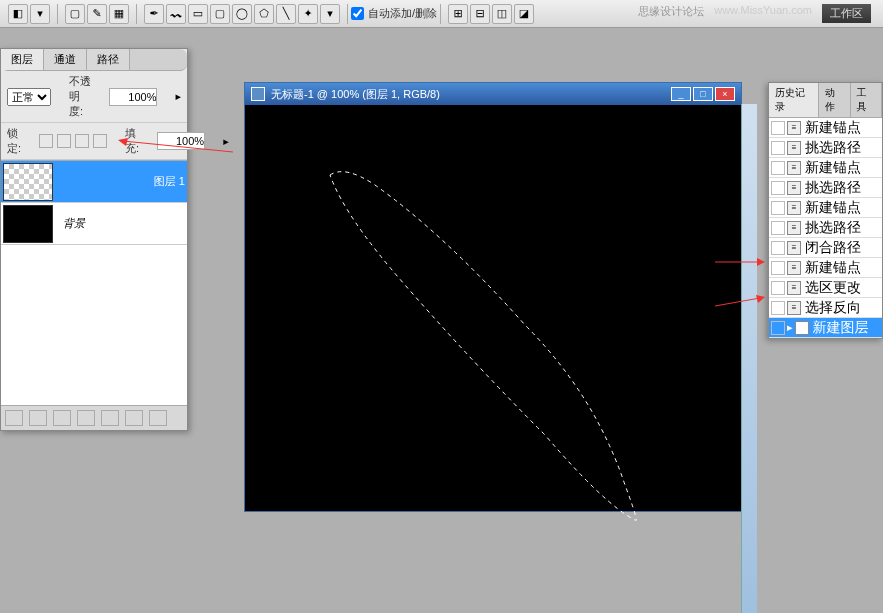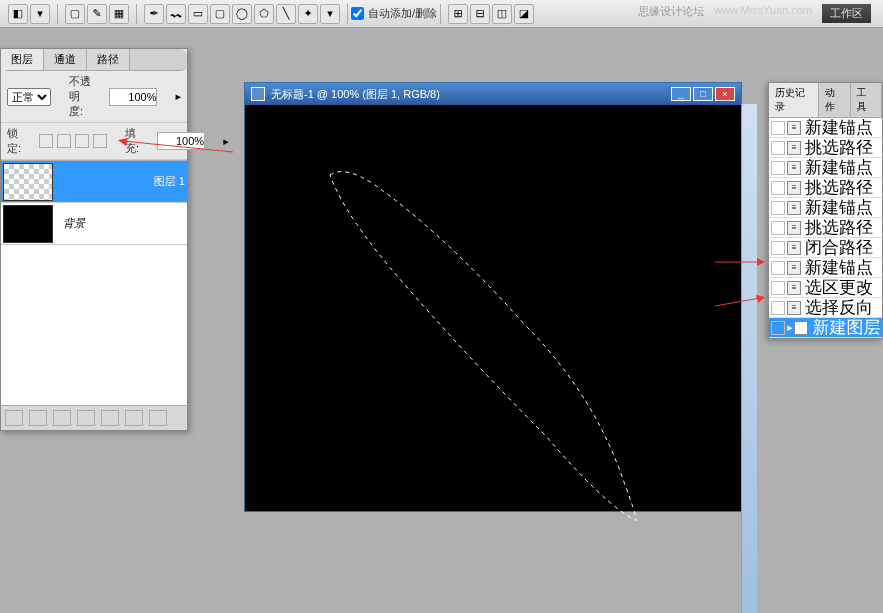--- a/index.html
+++ b/index.html
@@ -54,21 +54,21 @@
 .history-panel { position: absolute; top: 82px; right: 0; width: 115px; background: #e8e8e8; border: 1px solid #888; box-shadow: -2px 2px 6px rgba(0,0,0,0.3); }
 .history-tabs { display: flex; border-bottom: 1px solid #aaa; background: #d0d0d0; }
 .history-tab { padding: 3px 6px; border-right: 1px solid #aaa; font-size: 10px; cursor: pointer; }
 .history-tab.active { background: #e8e8e8; }
 .history-list { background: #fff; }
 .history-item { display: flex; align-items: center; height: 20px; border-bottom: 1px solid #ddd; padding: 0 2px; cursor: pointer; }
 .history-item.selected { background: #3399ff; color: #fff; }
 .history-check { width: 14px; height: 14px; border: 1px solid #bbb; margin-right: 2px; }
 .history-icon { width: 14px; height: 14px; border: 1px solid #888; background: #eee; margin-right: 4px; display: flex; align-items: center; justify-content: center; font-size: 8px; }
 .history-item.selected .history-icon { background: #fff; }
-.history-label { font-size: 17px; white-space: nowrap; overflow: hidden; }
+.history-label { font-size: 14px; white-space: nowrap; overflow: hidden; }
 
 
 .arrow { position: absolute; pointer-events: none; }
 
 
 .doc-scroll { position: absolute; right: 126px; top: 104px; bottom: 0; width: 16px; background: linear-gradient(#d0e0f0,#a0c0e0); border-left: 1px solid #7aa; }
 </style>
 </head>
 <body>
 

